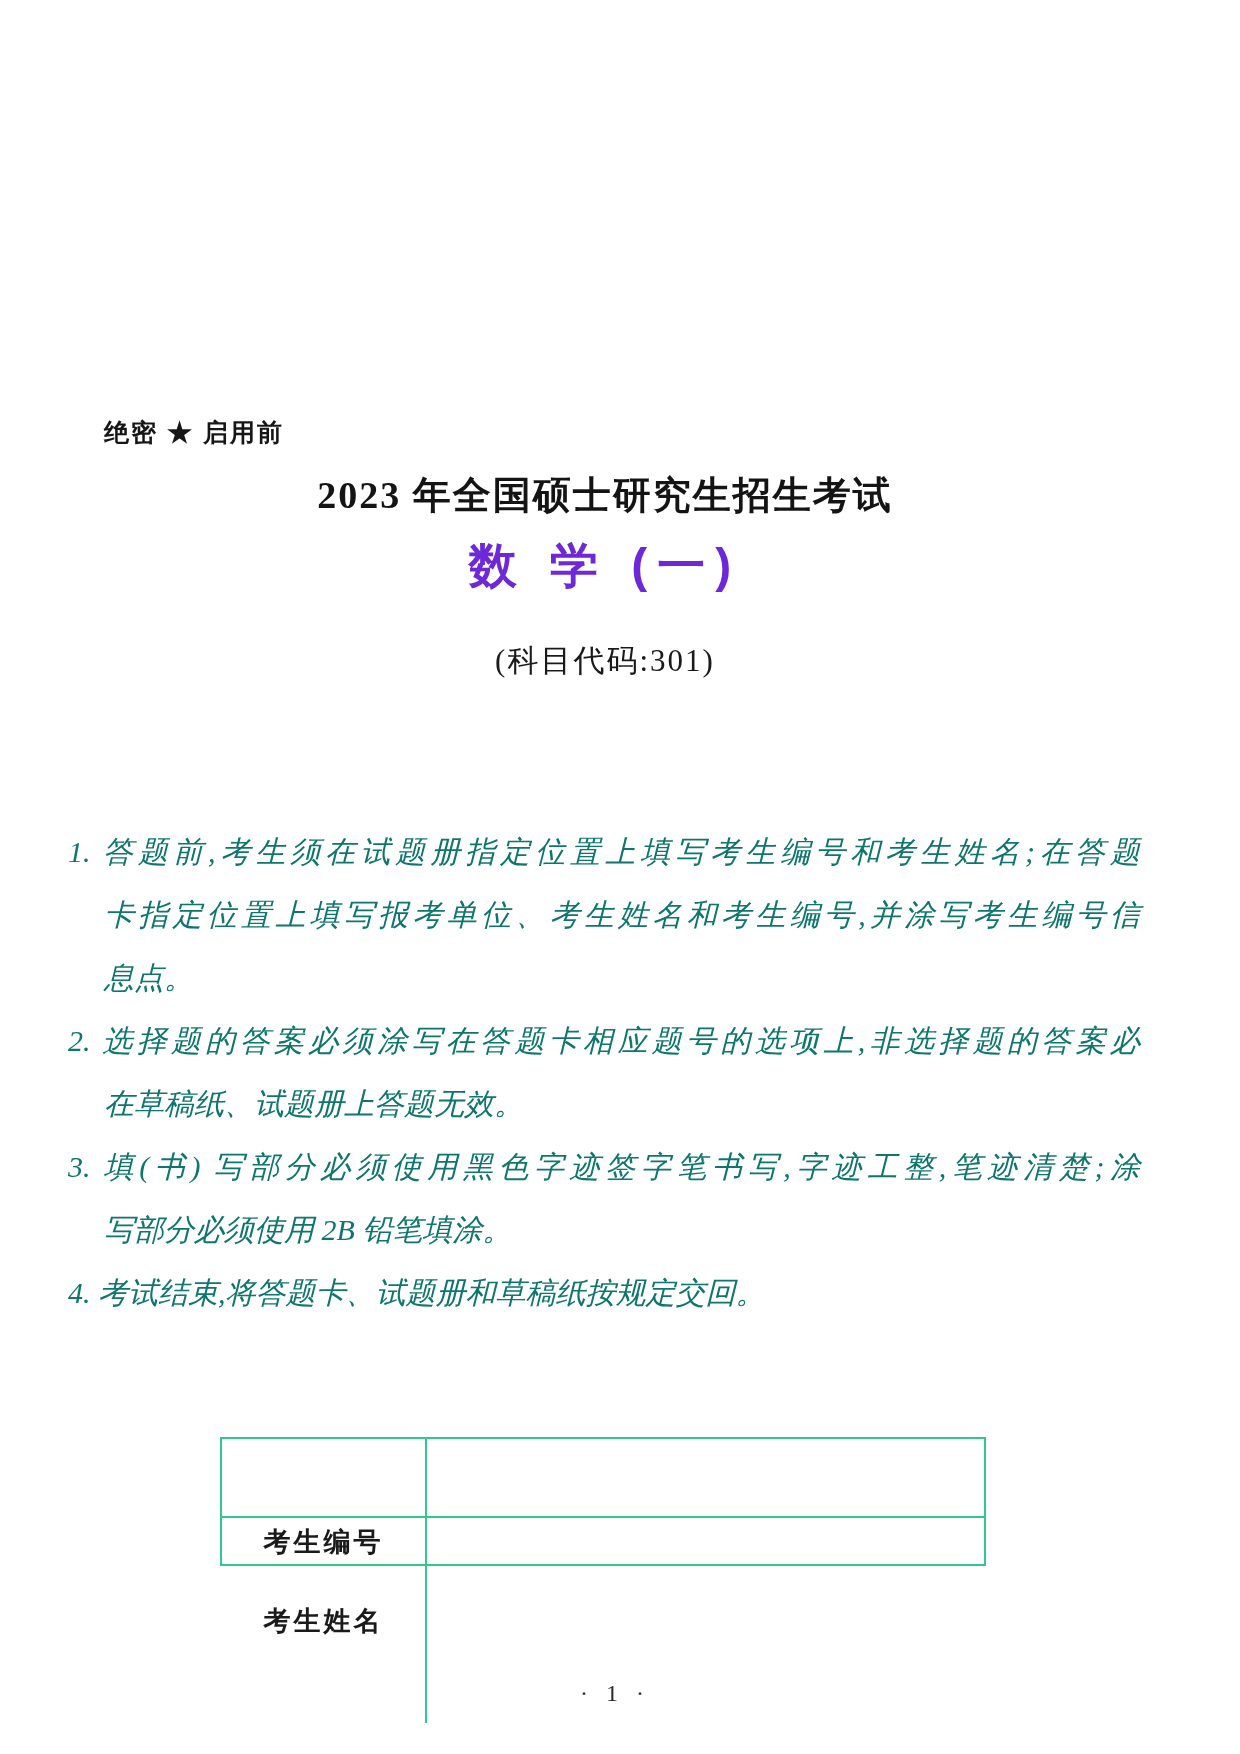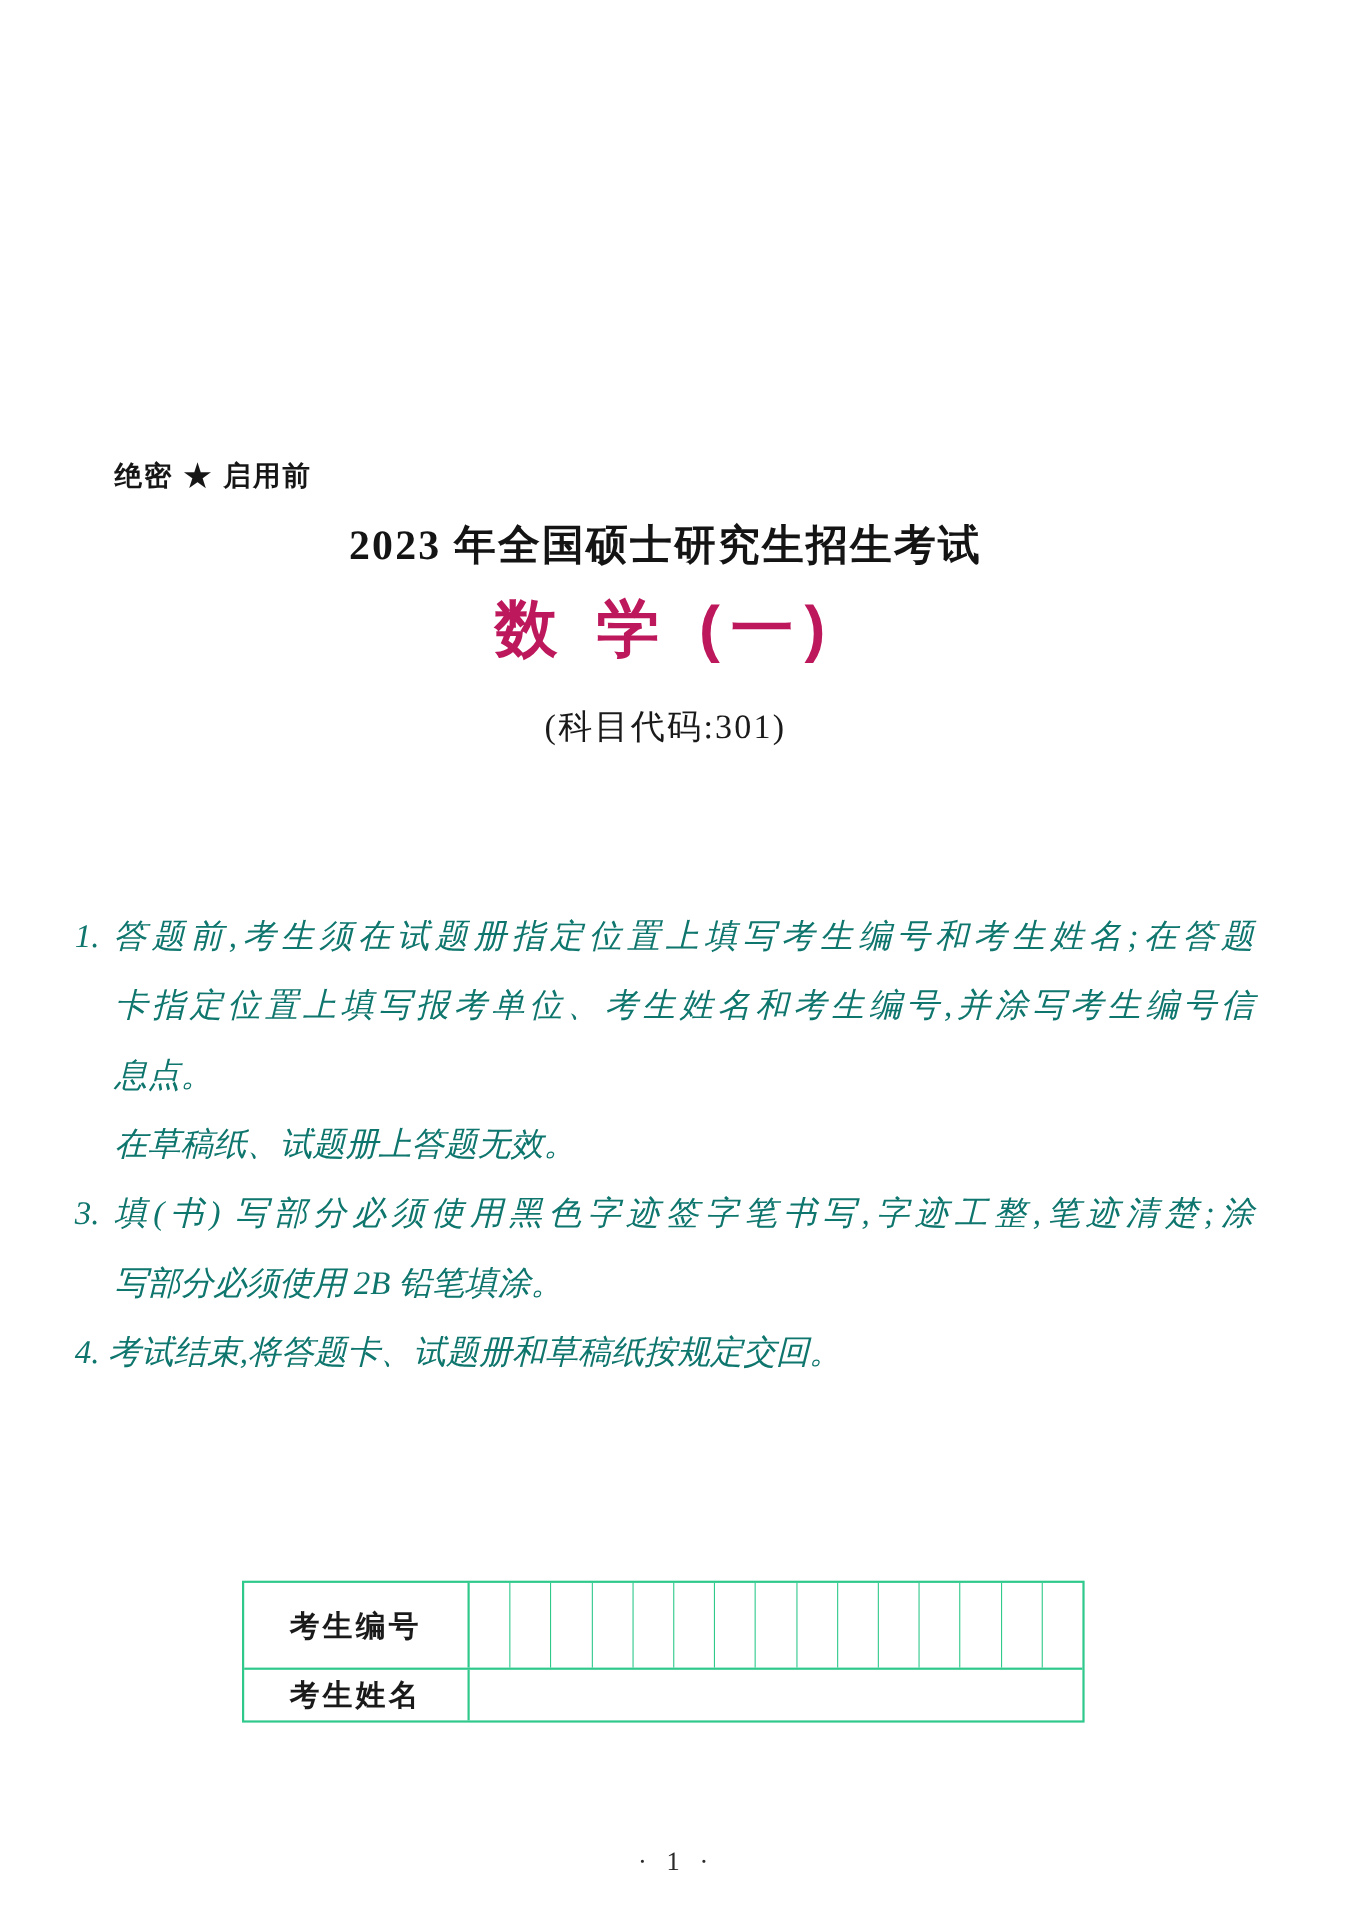--- a/index.html
+++ b/index.html
@@ -19,21 +19,21 @@
     font-weight:bold; font-size:25px; letter-spacing:2px; color:#161616;
   }
   .cline { position:absolute; left:0; width:1210px; text-align:center; }
   .exam-title {
     top:470px;
     font-weight:bold; font-size:38px; letter-spacing:2px; color:#141414;
   }
   .subject-title {
     top:534px;
     font-family:"Liberation Sans","DejaVu Sans",sans-serif;
-    font-weight:bold; font-size:57px; letter-spacing:10px; color:#be185d;
+    font-weight:bold; font-size:48px; letter-spacing:10px; color:#6d28d9;
   }
   .subject-code {
     top:640px;
     font-size:31px; letter-spacing:2px; color:#1a1a1a;
   }
   .notice-heading {
     top:731px;
     font-family:"Liberation Sans","DejaVu Sans",sans-serif;
     font-weight:bold; font-size:30px; letter-spacing:4px; color:#4ed597;
   }
@@ -48,21 +48,21 @@
   .nline.just {
     white-space:normal;
     text-align:justify;
     text-align-last:justify;
   }
   .nline.cont { padding-left:36px; }
   .ctable {
     position:absolute; left:220px; top:1437px; width:766px; height:129px;
     border:2px solid #2fc98c;
   }
-  .crow { display:flex; width:100%; }
+  .crow { display:flex; width:100%;flex-direction:column; }
   .crow.row1 { height:79px; border-bottom:2px solid #2fc98c; }
   .crow.row2 { height:46px; }
   .clabel {
     width:205px; flex:0 0 205px;
     border-right:2px solid #2fc98c;
     display:flex; align-items:center; justify-content:center;
     font-family:"Liberation Sans","DejaVu Sans",sans-serif;
     font-weight:bold; font-size:27px; letter-spacing:3px; color:#1a1a1a;
   }
   .ccells { display:flex; flex:1; }
@@ -86,20 +86,21 @@
   <div class="cline subject-title">数 学 (一)</div>
 
   <div class="cline subject-code">(科目代码:301)</div>
 
 
   <div class="notices">
     <span class="nline just">1. 答题前,考生须在试题册指定位置上填写考生编号和考生姓名;在答题</span>
     <span class="nline just cont">卡指定位置上填写报考单位、考生姓名和考生编号,并涂写考生编号信</span>
     <span class="nline cont">息点。</span>
 
+    <span class="nline just">2. 选择题的答案必须涂写在答题卡相应题号的选项上,非选择题的答案必</span>
     <span class="nline cont">在草稿纸、试题册上答题无效。</span>
 
     <span class="nline just">3. 填(书) 写部分必须使用黑色字迹签字笔书写,字迹工整,笔迹清楚;涂</span>
     <span class="nline cont">写部分必须使用 2B 铅笔填涂。</span>
 
     <span class="nline">4. 考试结束,将答题卡、试题册和草稿纸按规定交回。</span>
   </div>
 
   <div class="ctable">
     <div class="crow row1">

